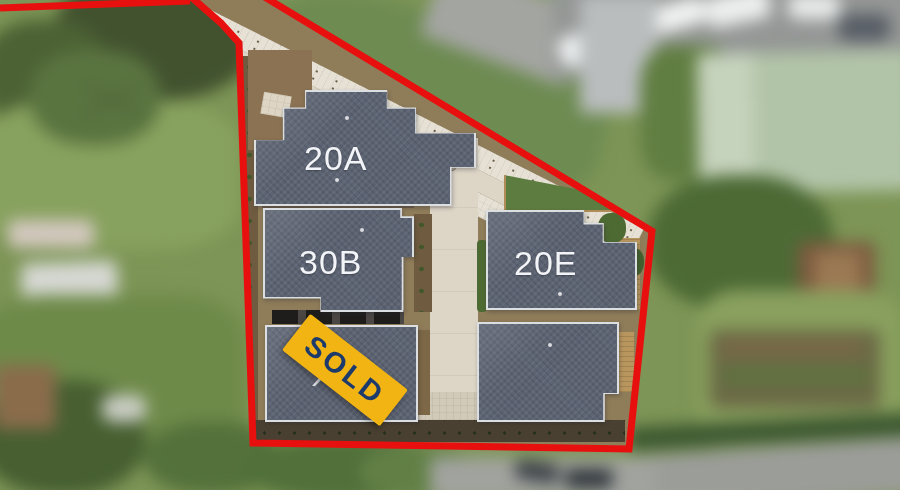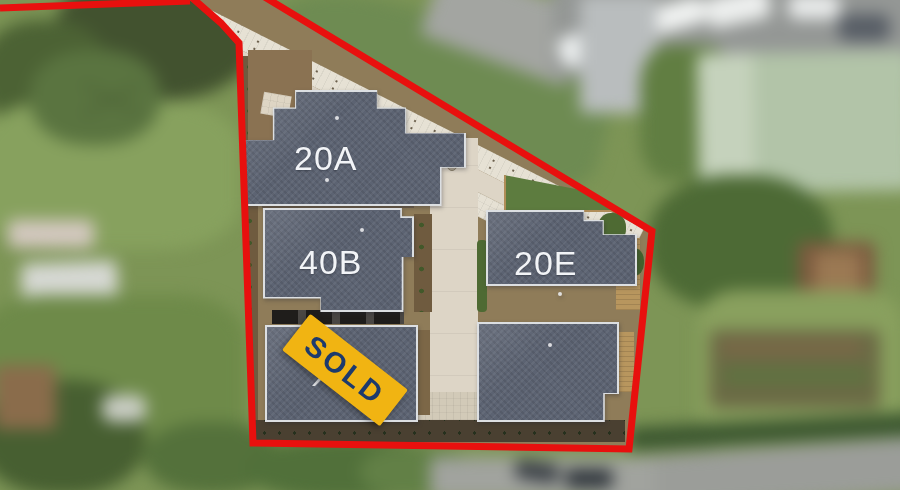--- a/index.html
+++ b/index.html
@@ -124,44 +124,44 @@
     <div style="left:504px;top:170px;width:130px;height:42px;background:#5d7c3f;border:2px solid #b08d58;clip-path:polygon(0 12%,55% 45%,100% 85%,100% 100%,0 100%);"></div>
     <div class="deck" style="left:616px;top:238px;width:24px;height:72px;"></div>
     <div class="blob" style="left:598px;top:213px;width:28px;height:30px;background:#4e6a33;"></div>
     <div class="blob" style="left:622px;top:248px;width:22px;height:28px;background:#43612c;"></div>
     <div class="deck" style="left:618px;top:332px;width:16px;height:60px;"></div>
     <div style="left:272px;top:310px;width:132px;height:14px;background:repeating-linear-gradient(90deg,#1f1d1b 0 26px,#4a4744 26px 34px);"></div>
     <div class="dirt" style="left:262px;top:196px;width:152px;height:12px;background:#6f5f49;"></div>
     <div style="left:266px;top:388px;width:32px;height:20px;border:3px solid #b98f58;background:#6b5a42;"></div>
     <div class="dirt" style="left:418px;top:330px;width:12px;height:85px;background:#7c6747;"></div>
 
-    <div class="house" style="left:244px;top:90px;width:222px;height:116px;">
+    <div class="house" style="left:254px;top:90px;width:222px;height:116px;">
       <div class="gutter" style="clip-path:polygon(23% 0,60% 0,60% 15%,73% 15%,73% 37%,100% 37%,100% 67%,89% 67%,89% 100%,0 100%,0 43%,13% 43%,13% 15%,23% 15%);">
         <div class="roof" style="clip-path:polygon(23% 0,60% 0,60% 15%,73% 15%,73% 37%,100% 37%,100% 67%,89% 67%,89% 100%,0 100%,0 43%,13% 43%,13% 15%,23% 15%);"></div>
       </div>
       <span class="unit-label" style="left:50px;top:51px;">20A</span>
       <div class="vent" style="left:91px;top:26px;"></div>
       <div class="vent" style="left:81px;top:88px;"></div>
     </div>
 
     <div class="house" style="left:263px;top:208px;width:151px;height:104px;">
       <div class="gutter" style="clip-path:polygon(0 0,92% 0,92% 8%,100% 8%,100% 47%,93% 47%,93% 100%,38% 100%,38% 87%,0 87%);">
         <div class="roof" style="clip-path:polygon(0 0,92% 0,92% 8%,100% 8%,100% 47%,93% 47%,93% 100%,38% 100%,38% 87%,0 87%);"></div>
       </div>
-      <span class="unit-label" style="left:36px;top:37px;">40B</span>
+      <span class="unit-label" style="left:36px;top:37px;">30B</span>
       <div class="vent" style="left:97px;top:20px;"></div>
     </div>
 
     <div class="house" style="left:265px;top:325px;width:153px;height:97px;">
       <div class="gutter">
         <div class="roof"></div>
       </div>
     </div>
 
-    <div class="house" style="left:486px;top:210px;width:151px;height:76px;">
+    <div class="house" style="left:486px;top:210px;width:151px;height:100px;">
       <div class="gutter" style="clip-path:polygon(0 0,65% 0,65% 13%,78% 13%,78% 32%,100% 32%,100% 100%,0 100%);">
         <div class="roof" style="clip-path:polygon(0 0,65% 0,65% 13%,78% 13%,78% 32%,100% 32%,100% 100%,0 100%);"></div>
       </div>
       <span class="unit-label" style="left:28px;top:36px;">20E</span>
       <div class="vent" style="left:72px;top:82px;"></div>
     </div>
 
     <div class="house" style="left:477px;top:322px;width:142px;height:100px;">
       <div class="gutter" style="clip-path:polygon(0 0,100% 0,100% 72%,90% 72%,90% 100%,0 100%);">
         <div class="roof" style="clip-path:polygon(0 0,100% 0,100% 72%,90% 72%,90% 100%,0 100%);"></div>

